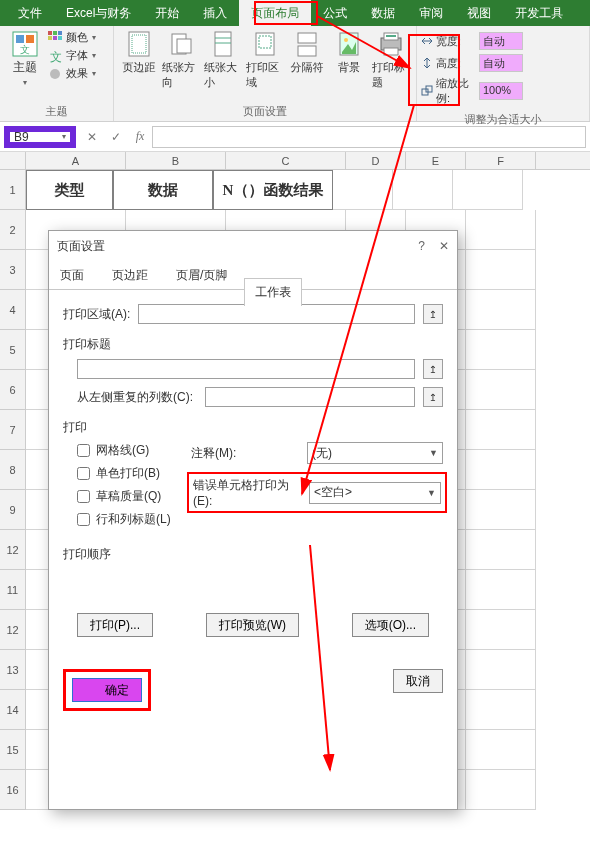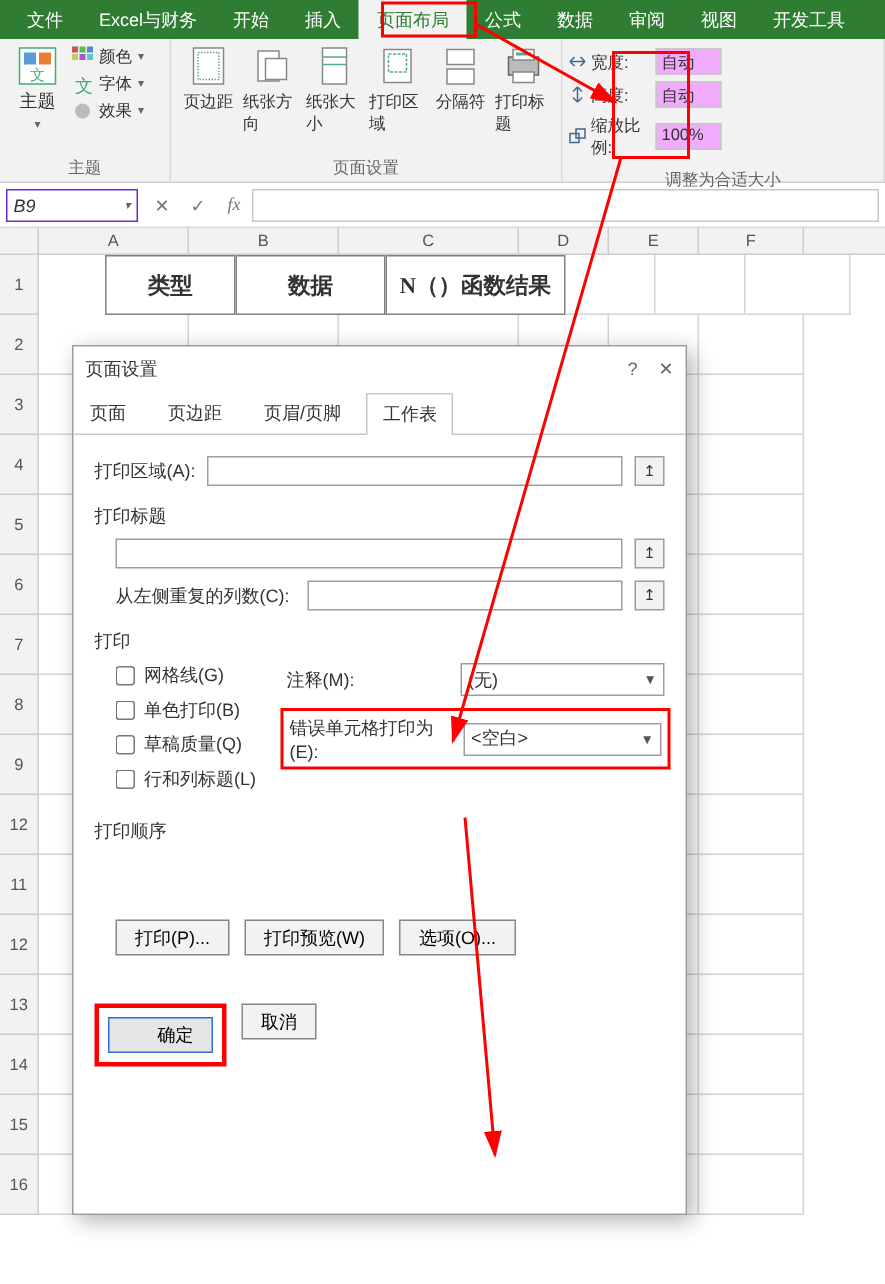--- a/index.html
+++ b/index.html
@@ -23,62 +23,62 @@
   .pagesetup{flex:0 0 246px;}
   .ps-row{display:flex;gap:4px;}
   .ps-btn{width:38px;display:flex;flex-direction:column;align-items:center;gap:2px;font-size:11px;cursor:pointer;}
   .ps-btn .ico{width:28px;height:28px;display:flex;align-items:center;justify-content:center;}
   .fit{flex:1;padding:6px 4px;}
   .fit-row{display:flex;align-items:center;gap:4px;font-size:11px;margin-bottom:4px;}
   .fit-row .flab{width:54px;display:flex;align-items:center;gap:3px;}
   .fit-row .fval{background:#f0abfc;border:1px solid #c7c7c7;height:18px;width:44px;padding:1px 3px;}
   
   .formula{height:30px;display:flex;align-items:center;border-bottom:1px solid #d9d9d9;}
-  .namebox{width:88px;height:22px;border:1px solid #6d28d9;margin:0 4px;background:#fff;display:flex;align-items:center;padding:0 4px;justify-content:space-between;font-style:italic;}
+  .namebox{width:72px;height:22px;border:6px solid #6d28d9;margin:0 4px;background:#fff;display:flex;align-items:center;padding:0 4px;justify-content:space-between;}
   .fx-btn{width:24px;height:22px;display:flex;align-items:center;justify-content:center;color:#777;cursor:pointer;}
   .fx-input{flex:1;height:22px;border:1px solid #c7c7c7;background:#fff;margin-right:4px;}
   
   .grid{position:relative;}
   .colhdrs{display:flex;height:18px;background:#f2f2f2;border-bottom:1px solid #ccc;}
   .colhdr{border-right:1px solid #ccc;text-align:center;font-size:11px;color:#555;line-height:18px;}
   .rowhdr{width:26px;background:#f2f2f2;border-right:1px solid #ccc;border-bottom:1px solid #ccc;text-align:center;font-size:11px;color:#555;}
   .gridrow{display:flex;height:40px;}
   .cell{border-right:1px solid #d4d4d4;border-bottom:1px solid #d4d4d4;}
   .hcell{border:1px solid #808080;background:#fff;font-weight:bold;font-size:15px;display:flex;align-items:center;justify-content:center;font-family:SimSun;}
   
   .dialog{position:absolute;left:48px;top:230px;width:410px;height:580px;background:#fff;border:1px solid #9e9e9e;box-shadow:4px 4px 14px rgba(0,0,0,0.3);z-index:40;font-size:12px;}
   .dlg-title{height:30px;display:flex;align-items:center;justify-content:space-between;padding:0 8px;}
   .dlg-close{display:flex;gap:14px;color:#666;}
   .dlg-close span{cursor:pointer;}
   .dlg-tabs{display:flex;border-bottom:1px solid #c7c7c7;padding:0 0;gap:6px;margin-top:0;}
   .dlg-tab{padding:5px 10px;border:1px solid transparent;border-bottom:none;cursor:pointer;}
-  .dlg-tab.active{border-color:#c7c7c7;background:#fff;position:relative;top:1px;}
+  .dlg-tab.active{border-color:#c7c7c7;background:#fff;position:relative;top:17px;}
   .dlg-body{padding:14px 14px 8px 14px;}
   .frow{display:flex;align-items:center;gap:8px;margin-bottom:8px;}
   .frow label{font-size:12px;}
   .txt{flex:1;height:20px;border:1px solid #9e9e9e;}
   .rangebtn{width:20px;height:20px;border:1px solid #9e9e9e;background:#f2f2f2;display:flex;align-items:center;justify-content:center;cursor:pointer;font-size:10px;}
   .section{font-size:12px;margin:12px 0 6px 0;}
   .indent{padding-left:14px;}
   .chk{display:flex;align-items:center;gap:6px;margin-bottom:6px;}
   .chk input{cursor:pointer;}
   .print2col{display:flex;gap:4px;}
   .seldrop{display:flex;align-items:center;gap:6px;margin-bottom:8px;}
   .seldrop .sel{flex:1;height:22px;border:1px solid #9e9e9e;display:flex;align-items:center;justify-content:space-between;padding:0 4px;background:#fff;}
   .seldrop .sel .caret{font-size:9px;color:#555;}
   .errrow-highlight{border:2px solid red;padding:3px 4px;margin:4px -4px;}
   .pageorder{display:flex;gap:14px;align-items:flex-start;}
   .radio{display:flex;align-items:center;gap:6px;margin-bottom:6px;}
   .radio input{cursor:pointer;}
   .order-ico{width:58px;height:46px;border:1px solid #9e9e9e;display:flex;align-items:center;justify-content:center;}
   .order-ico svg{width:48px;height:38px;}
-  .dlg-btnrow{display:flex;justify-content:flex-start;gap:10px;padding:10px 14px;}
+  .dlg-btnrow{display:flex;justify-content:space-between;gap:10px;padding:10px 14px;}
   .btn{height:24px;padding:0 12px;border:1px solid #888;background:#f2f2f2;cursor:pointer;font-size:12px;}
   .ok-highlight{border:3px solid red;padding:6px;display:inline-block;}
-  .btn.ok{border:1px solid #2e6fd0;background:#e5e5e5;padding-left:32px;}
+  .btn.ok{border:1px solid #2e6fd0;background:#d946ef;padding-left:32px;}
   svg{overflow:visible;}
   .arrow-layer{position:absolute;top:0;left:0;pointer-events:none;z-index:60;}
   .drop-caret{font-size:8px;color:#666;}
 </style>
 </head>
 <body>
 
 <div class="tab-highlight"></div>
 <div class="printtitles-highlight"></div>
 <svg class="arrow-layer" width="590" height="856">
@@ -195,20 +195,30 @@
             <svg width="24" height="28">
               <rect x="3" y="3" width="18" height="10" fill="#fff" stroke="#888"></rect>
               <rect x="3" y="16" width="18" height="10" fill="#fff" stroke="#888"></rect>
             </svg>
           </span>
           <span>分隔符</span>
         </div>
       <div class="ps-btn">
           <span class="ico">
             <svg width="24" height="28">
+              <rect x="3" y="3" width="18" height="22" fill="#dfe" stroke="#888"></rect>
+              <circle cx="9" cy="10" r="2" fill="#fc5"></circle>
+              <path d="M5 22 L11 14 L15 20 L19 12 L19 24 L5 24 Z" fill="#6b6"></path>
+            </svg>
+          </span>
+          <span>背景</span>
+        </div>
+      <div class="ps-btn">
+          <span class="ico">
+            <svg width="24" height="28">
               <rect x="2" y="8" width="20" height="12" fill="#bbb" stroke="#666"></rect>
               <rect x="5" y="3" width="14" height="7" fill="#fff" stroke="#888"></rect>
               <rect x="5" y="18" width="14" height="7" fill="#fff" stroke="#888"></rect>
               <rect x="7" y="5" width="10" height="2" fill="#5a8"></rect>
             </svg>
           </span>
           <span>打印标题</span>
         </div>
     </div>
     <div class="lbl">页面设置</div>
@@ -268,21 +278,21 @@
     <div class="colhdr" style="width:100px">A</div>
     <div class="colhdr" style="width:100px">B</div>
     <div class="colhdr" style="width:120px">C</div>
     <div class="colhdr" style="width:60px">D</div>
     <div class="colhdr" style="width:60px">E</div>
     <div class="colhdr" style="width:70px">F</div>
   </div>
   <div id="gridbody">
       <div class="gridrow">
         <div class="rowhdr" style="height: 40px; line-height: 40px;">1</div>
-        <div class="hcell" style="width: 87px; margin-left: 44px;">类型</div>
+        <div class="hcell" style="width: 87px;">类型</div>
         <div class="hcell" style="width: 100px;">数据</div>
         <div class="hcell" style="width: 120px;">N（）函数结果</div>
         <div class="cell" style="width: 60px;"></div>
         <div class="cell" style="width: 60px;"></div>
         <div class="cell" style="width: 70px;"></div>
       </div>
       <div class="gridrow">
         <div class="rowhdr" style="height: 40px; line-height: 40px;">2</div>
         <div class="cell" style="width: 100px;"></div>
         <div class="cell" style="width: 100px;"></div>

